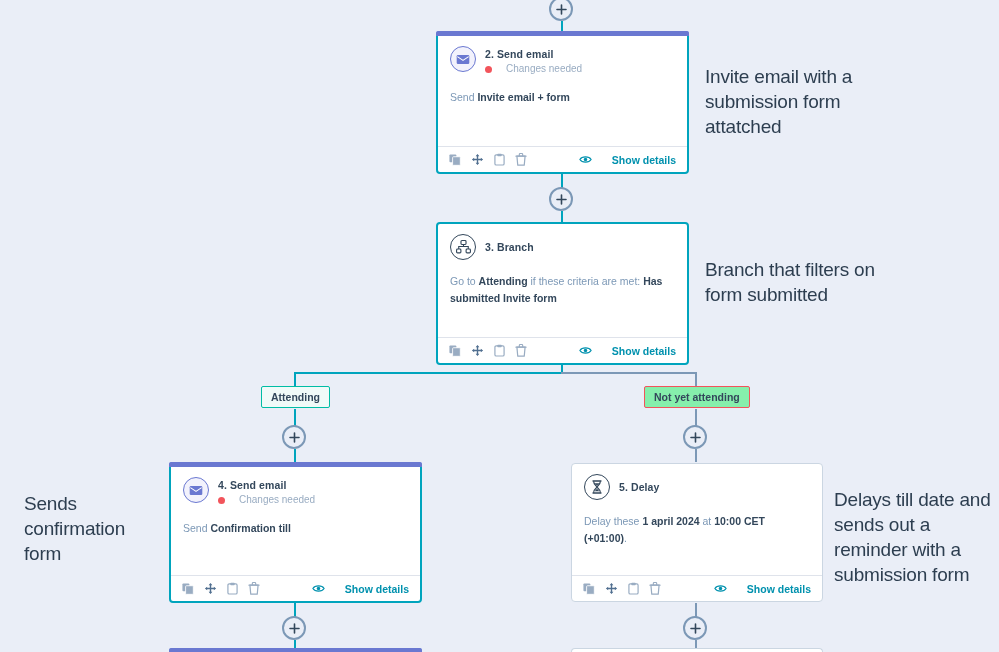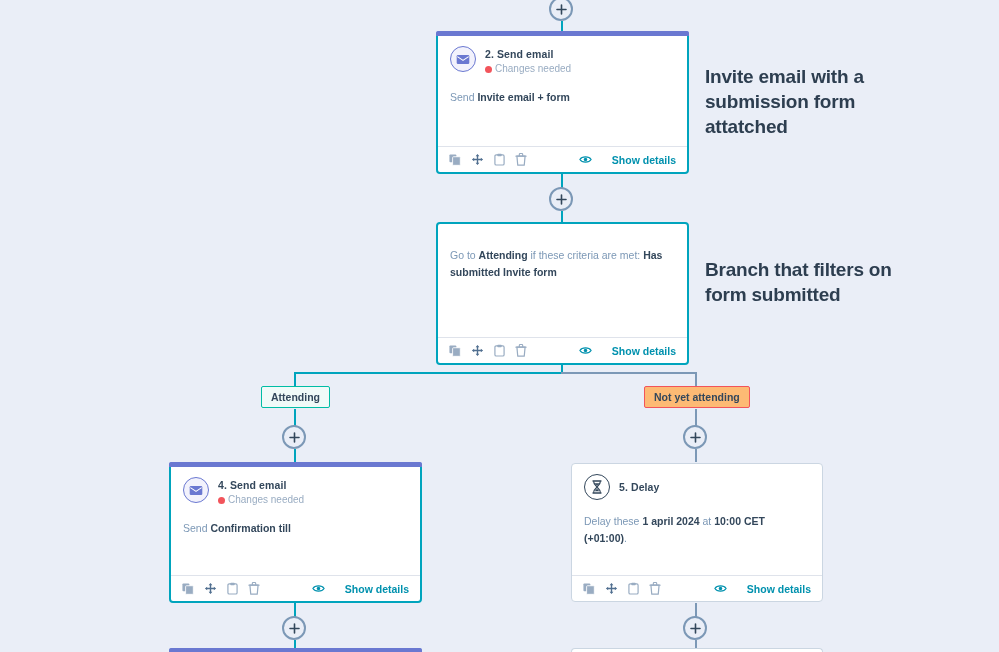--- a/index.html
+++ b/index.html
@@ -96,21 +96,21 @@
   .step-title {
     font-size: 10.5px;
     font-weight: bold;
     color: #33475b;
     letter-spacing: .1px;
     line-height: 14px;
   }
   .status-row {
     display: flex;
     align-items: center;
-    gap: 3px;
+    gap: 14px;
     margin-top: 2px;
   }
   .status-dot {
     width: 7px;
     height: 7px;
     border-radius: 50%;
     background: #f2545b;
     flex: none;
   }
   .status-text {
@@ -159,29 +159,29 @@
     color: #33475b;
     padding: 4px 9px;
     border-radius: 2px;
     background: #f0faf8;
     border: 1px solid #00bda5;
     box-sizing: border-box;
     white-space: nowrap;
     z-index: 5;
   }
   .branch-label.neg {
-    background: #fdba74;
+    background: #86efac;
     border-color: #f2545b;
   }
 
   
   .annot {
     position: absolute;
     font-size: 19px;
-    font-weight: bold;
+    font-weight: normal;
     line-height: 25px;
     color: #2d3e50;
     letter-spacing: -.2px;
   }
 
   
   .stub {
     position: absolute;
     background: #ffffff;
     border: 2px solid #00a4bd;
@@ -310,20 +310,33 @@
           <path d="M1 5 C3.5 1, 11.5 1, 14 5 C11.5 9, 3.5 9, 1 5 Z" fill="none" stroke="#0091ae" stroke-width="1.3"></path>
           <circle cx="7.5" cy="5" r="2" fill="#0091ae"></circle>
         </svg>
         <span>Show details</span>
       </div>
     </div>
   </div>
 
   <div class="card" style="left:436px; top:222px; width:253px; height:143px;">
     <div class="body">
+      <div class="head">
+        <div class="badge-icon navy">
+          <svg width="15" height="14" viewBox="0 0 16 15">
+            <rect x="5.3" y="0.6" width="5.4" height="4.2" rx="1" fill="none" stroke="#33475b" stroke-width="1.2"></rect>
+            <rect x="0.6" y="9.6" width="4.6" height="4.2" rx="1" fill="none" stroke="#33475b" stroke-width="1.2"></rect>
+            <rect x="10.8" y="9.6" width="4.6" height="4.2" rx="1" fill="none" stroke="#33475b" stroke-width="1.2"></rect>
+            <path d="M8 4.8 V7 M2.9 9.6 V7 H13.1 V9.6" fill="none" stroke="#33475b" stroke-width="1.2"></path>
+          </svg>
+        </div>
+        <div class="head-text">
+          <div class="step-title" style="padding-top:5px;">3. Branch</div>
+        </div>
+      </div>
       <div class="desc" style="margin-top:13px;"><span>Go to </span><b>Attending</b><span> if these criteria are met: </span><b>Has submitted</b><span> </span><b>Invite form</b></div>
     </div>
     <div class="footer">
       <div class="tool-icons">
         <span>
           <svg width="12" height="12" viewBox="0 0 14 14">
             <rect x="0.5" y="0.5" width="8" height="9" rx="1" fill="#99acc2"></rect>
             <rect x="4.2" y="3.2" width="9" height="10" rx="1" fill="#99acc2" stroke="#ffffff" stroke-width="1"></rect>
           </svg>
         </span>
@@ -474,14 +487,16 @@
     </div>
   </div>
 
   <div class="stub" style="left:169px; top:648px; width:253px; height:14px;">
     <div class="topbar-stub"></div>
   </div>
   <div class="stub" style="left:571px; top:648px; width:252px; height:14px; border-color:#cbd6e2; border-width:1px;"></div>
 
   <div class="annot" style="left:705px; top:64px;  width:190px;">Invite email with a submission form attatched</div>
   <div class="annot" style="left:705px; top:257px; width:200px;">Branch that filters on form submitted</div>
+  <div class="annot" style="left:24px;  top:491px; width:140px;">Sends confirmation form</div>
+  <div class="annot" style="left:834px; top:487px; width:160px;">Delays till date and sends out a reminder with a submission form</div>
 
 </div>
 
 </body></html>

